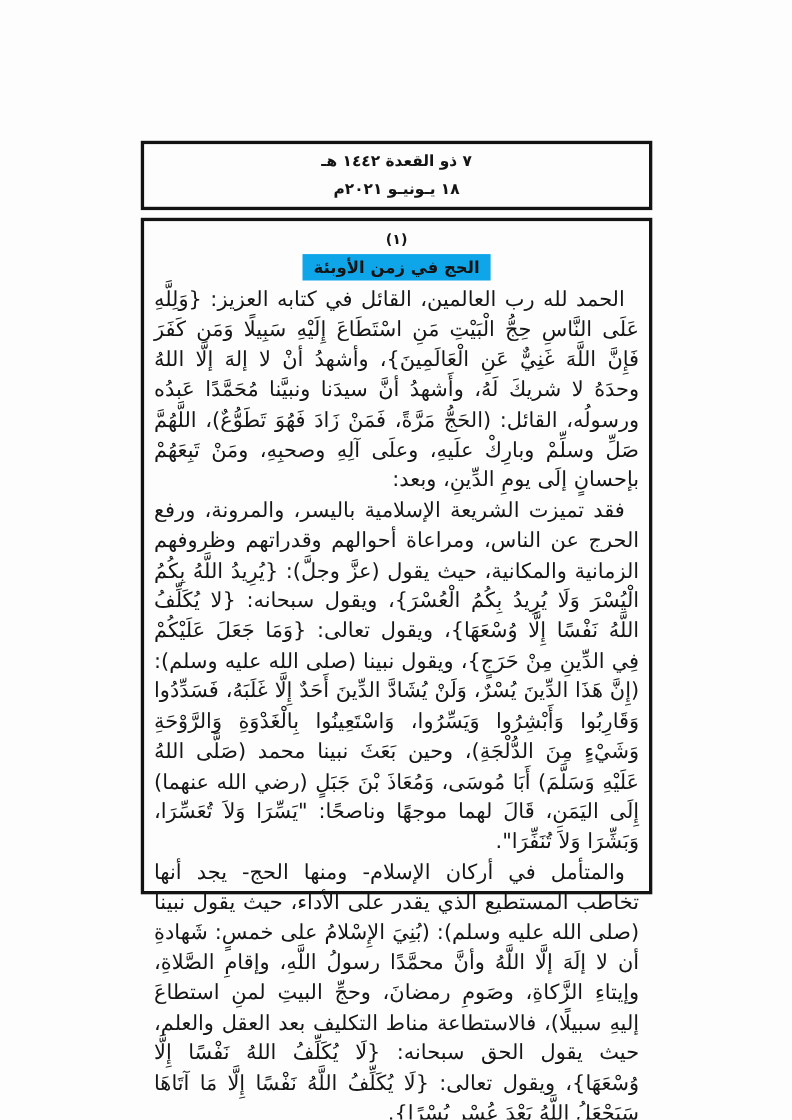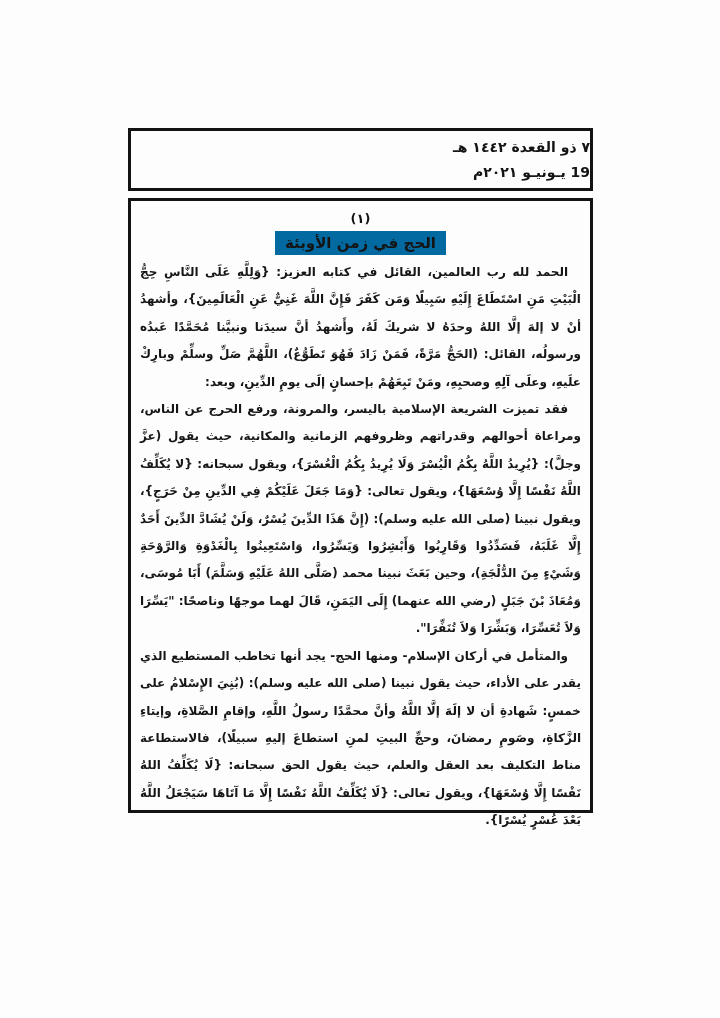--- a/index.html
+++ b/index.html
@@ -25,21 +25,21 @@
     height: 63px;
     border: 3px solid #131313;
     box-sizing: border-box;
     background: #fdfdfd;
     display: flex;
     flex-direction: row;
     align-items: center;
   }
   .header-col {
     flex: 1;
-    text-align: right;
+    text-align: center;
     font-weight: 700;
     font-size: 14px;
     line-height: 25px;
   }
   .main-box {
     position: absolute;
     top: 198px;
     left: 128px;
     width: 465px;
     height: 615px;
@@ -54,44 +54,44 @@
     font-size: 13px;
     line-height: 22px;
   }
   .doc-title-row {
     text-align: center;
     margin: 1px 0 4px 0;
     line-height: 24px;
   }
   .doc-title {
     display: inline-block;
-    background: #0369a1;
+    background: #0ea5e9;
     padding: 0 10px;
     font-weight: 700;
     font-size: 15px;
   }
   .para {
     margin: 0;
-    font-weight: 700;
-    font-size: 12px;
+    font-weight: 400;
+    font-size: 19px;
     line-height: 27.4px;
     text-align: justify;
     text-indent: 13px;
     color: #161616;
   }
 </style>
 </head>
 <body>
 
 <div class="page">
 
   <div class="header-box">
     <div class="header-col">
       <div>٧ ذو القعدة ١٤٤٢ هـ</div>
-      <div>19 يـونيـو ٢٠٢١م</div>
+      <div>١٨ يـونيـو ٢٠٢١م</div>
     </div>
   </div>
 
   <div class="main-box">
     <div class="doc-number">(١)</div>
     <div class="doc-title-row">
       <span class="doc-title">الحج في زمن الأوبئة</span>
     </div>
     <p class="para">الحمد لله رب العالمين، القائل في كتابه العزيز: {وَلِلَّهِ عَلَى النَّاسِ حِجُّ الْبَيْتِ مَنِ اسْتَطَاعَ إِلَيْهِ سَبِيلًا وَمَن كَفَرَ فَإِنَّ اللَّهَ غَنِيٌّ عَنِ الْعَالَمِينَ}، وأشهدُ أنْ لا إلهَ إلَّا اللهُ وحدَهُ لا شريكَ لَهُ، وأَشهدُ أنَّ سيدَنا ونبيَّنا مُحَمَّدًا عَبدُه ورسولُه، القائل: (الحَجُّ مَرَّةً، فَمَنْ زَادَ فَهُوَ تَطَوُّعٌ)، اللَّهُمَّ صَلِّ وسلِّمْ وبارِكْ علَيهِ، وعلَى آلِهِ وصحبِهِ، ومَنْ تَبِعَهُمْ بإحسانٍ إلَى يومِ الدِّينِ، وبعد:</p>
     <p class="para">فقد تميزت الشريعة الإسلامية باليسر، والمرونة، ورفع الحرج عن الناس، ومراعاة أحوالهم وقدراتهم وظروفهم الزمانية والمكانية، حيث يقول (عزَّ وجلَّ): {يُرِيدُ اللَّهُ بِكُمُ الْيُسْرَ وَلَا يُرِيدُ بِكُمُ الْعُسْرَ}، ويقول سبحانه: {لا يُكَلِّفُ اللَّهُ نَفْسًا إِلَّا وُسْعَهَا}، ويقول تعالى: {وَمَا جَعَلَ عَلَيْكُمْ فِي الدِّينِ مِنْ حَرَجٍ}، ويقول نبينا (صلى الله عليه وسلم): (إِنَّ هَذَا الدِّينَ يُسْرٌ، وَلَنْ يُشَادَّ الدِّينَ أَحَدٌ إِلَّا غَلَبَهُ، فَسَدِّدُوا وَقَارِبُوا وَأَبْشِرُوا وَيَسِّرُوا، وَاسْتَعِينُوا بِالْغَدْوَةِ وَالرَّوْحَةِ وَشَيْءٍ مِنَ الدُّلْجَةِ)، وحين بَعَثَ نبينا محمد (صَلَّى اللهُ عَلَيْهِ وَسَلَّمَ) أَبَا مُوسَى، وَمُعَاذَ بْنَ جَبَلٍ (رضي الله عنهما) إِلَى اليَمَنِ، قَالَ لهما موجهًا وناصحًا: "يَسِّرَا وَلاَ تُعَسِّرَا، وَبَشِّرَا وَلاَ تُنَفِّرَا".</p>

